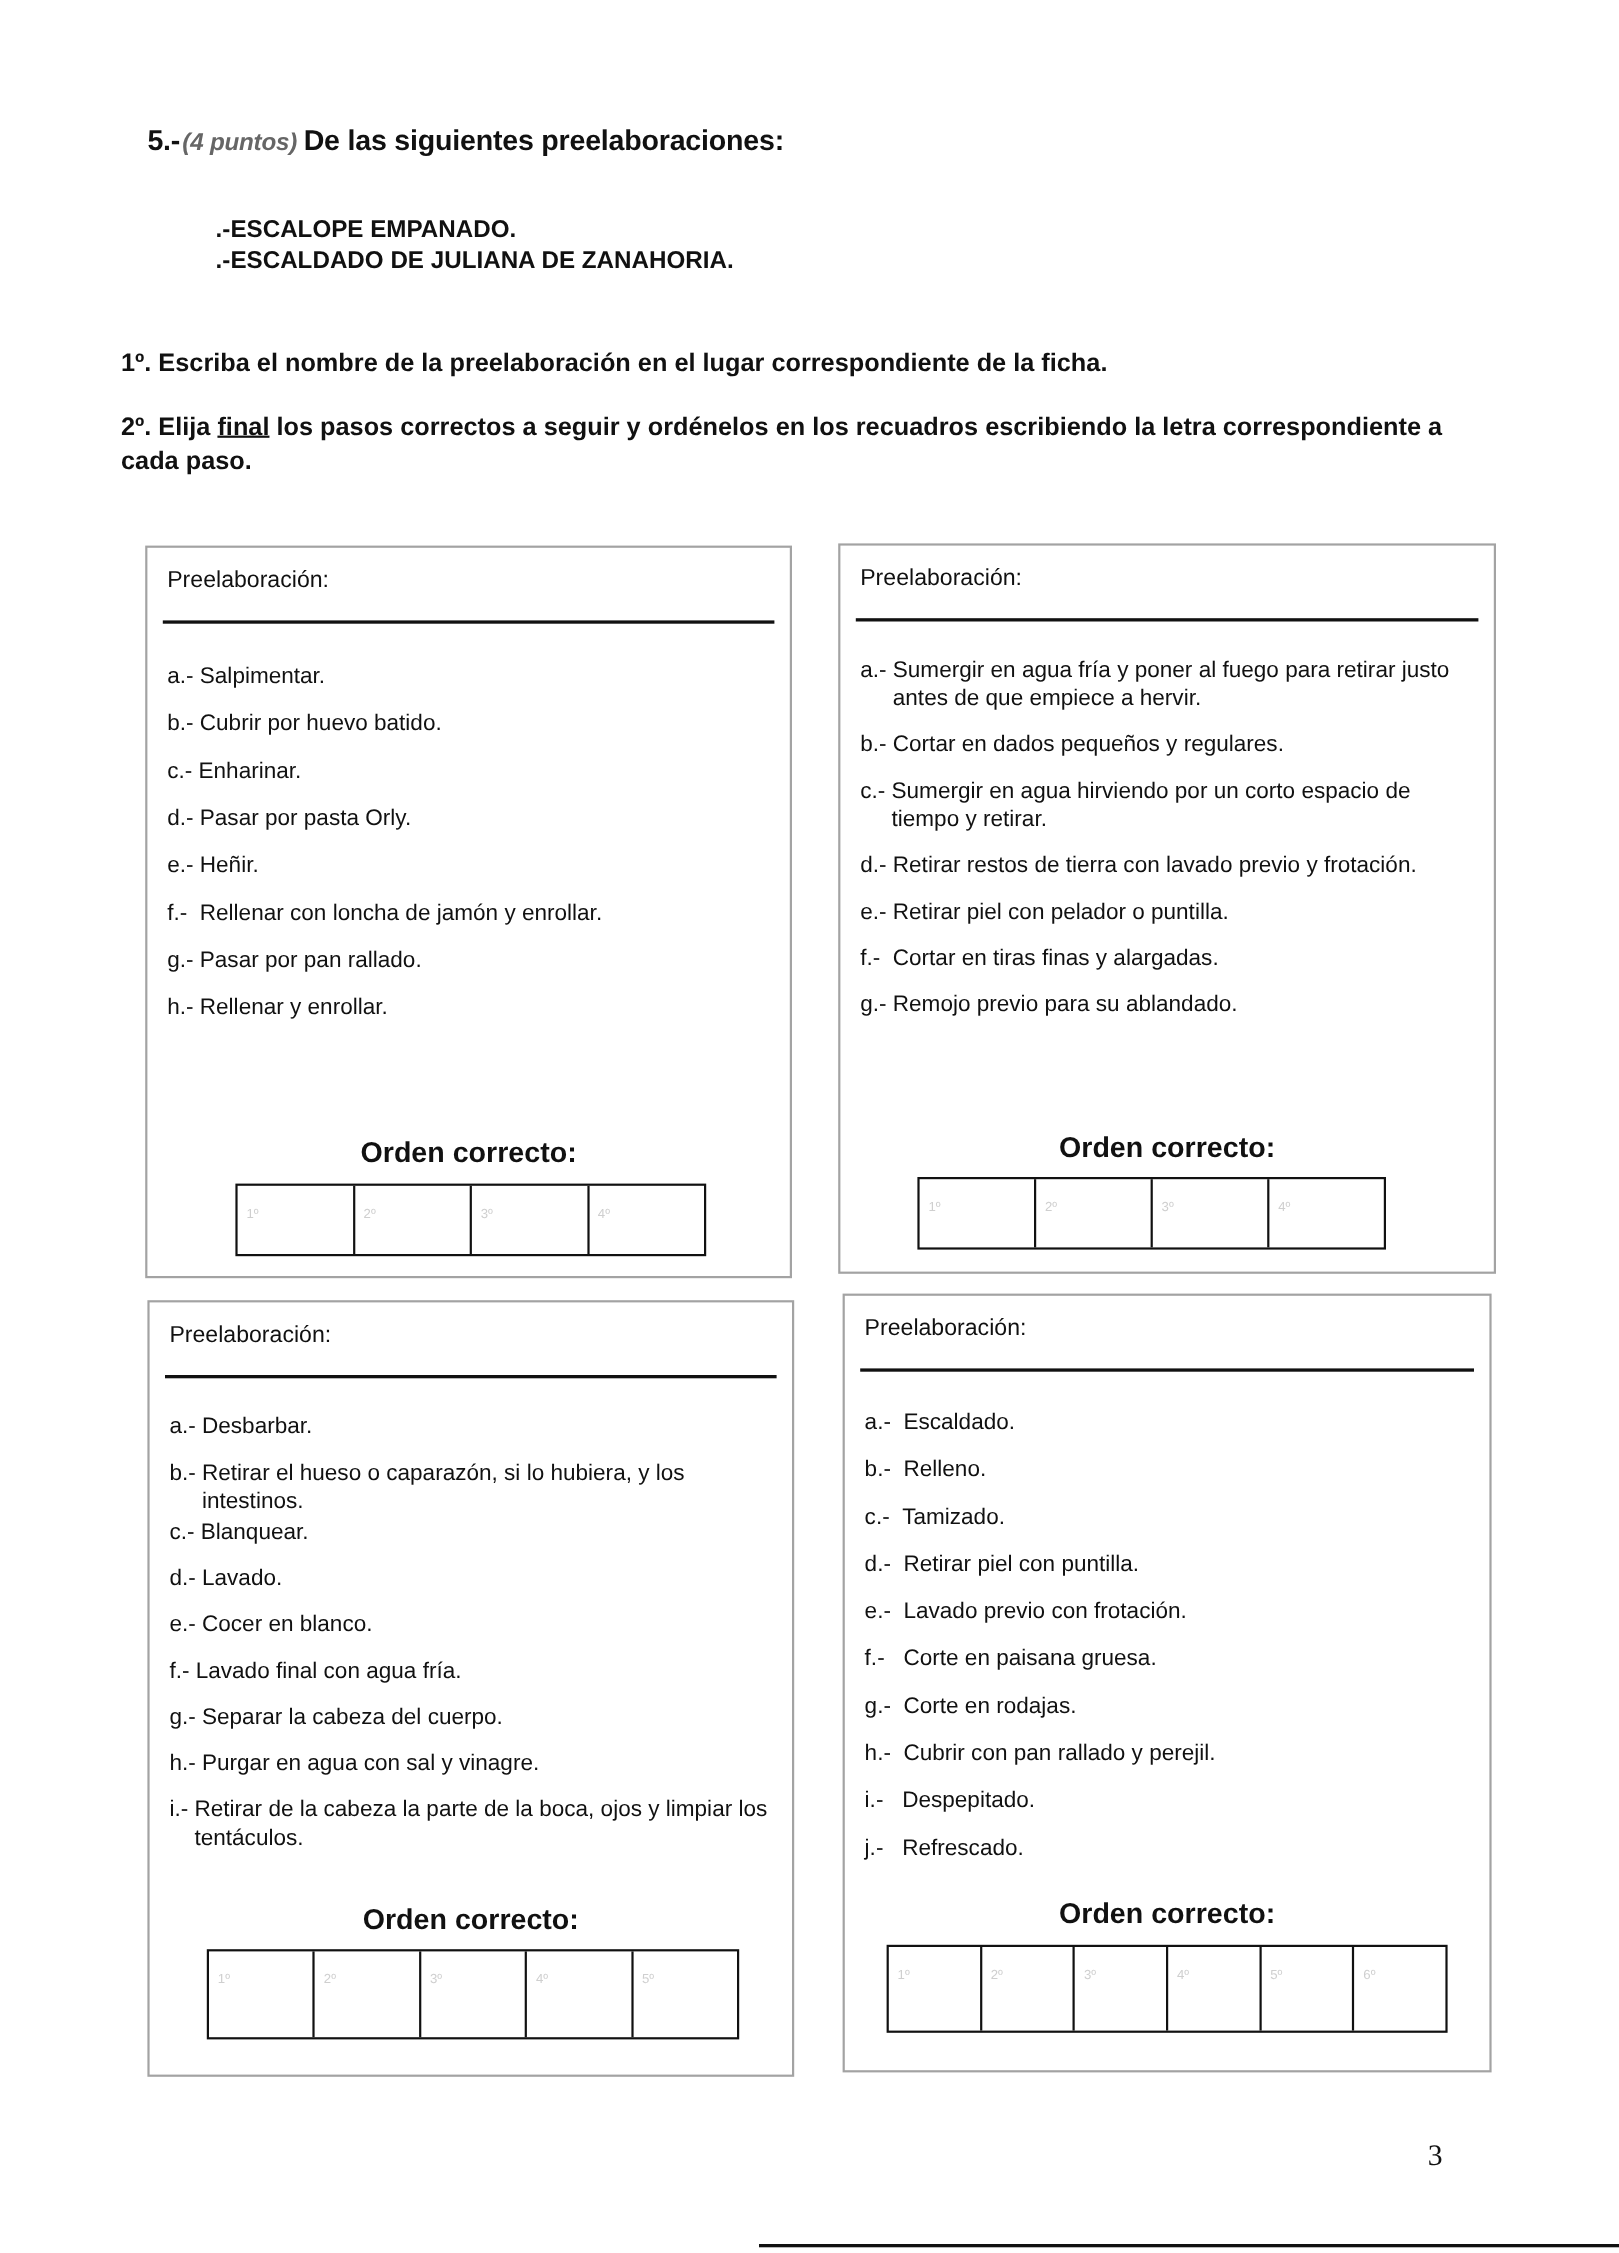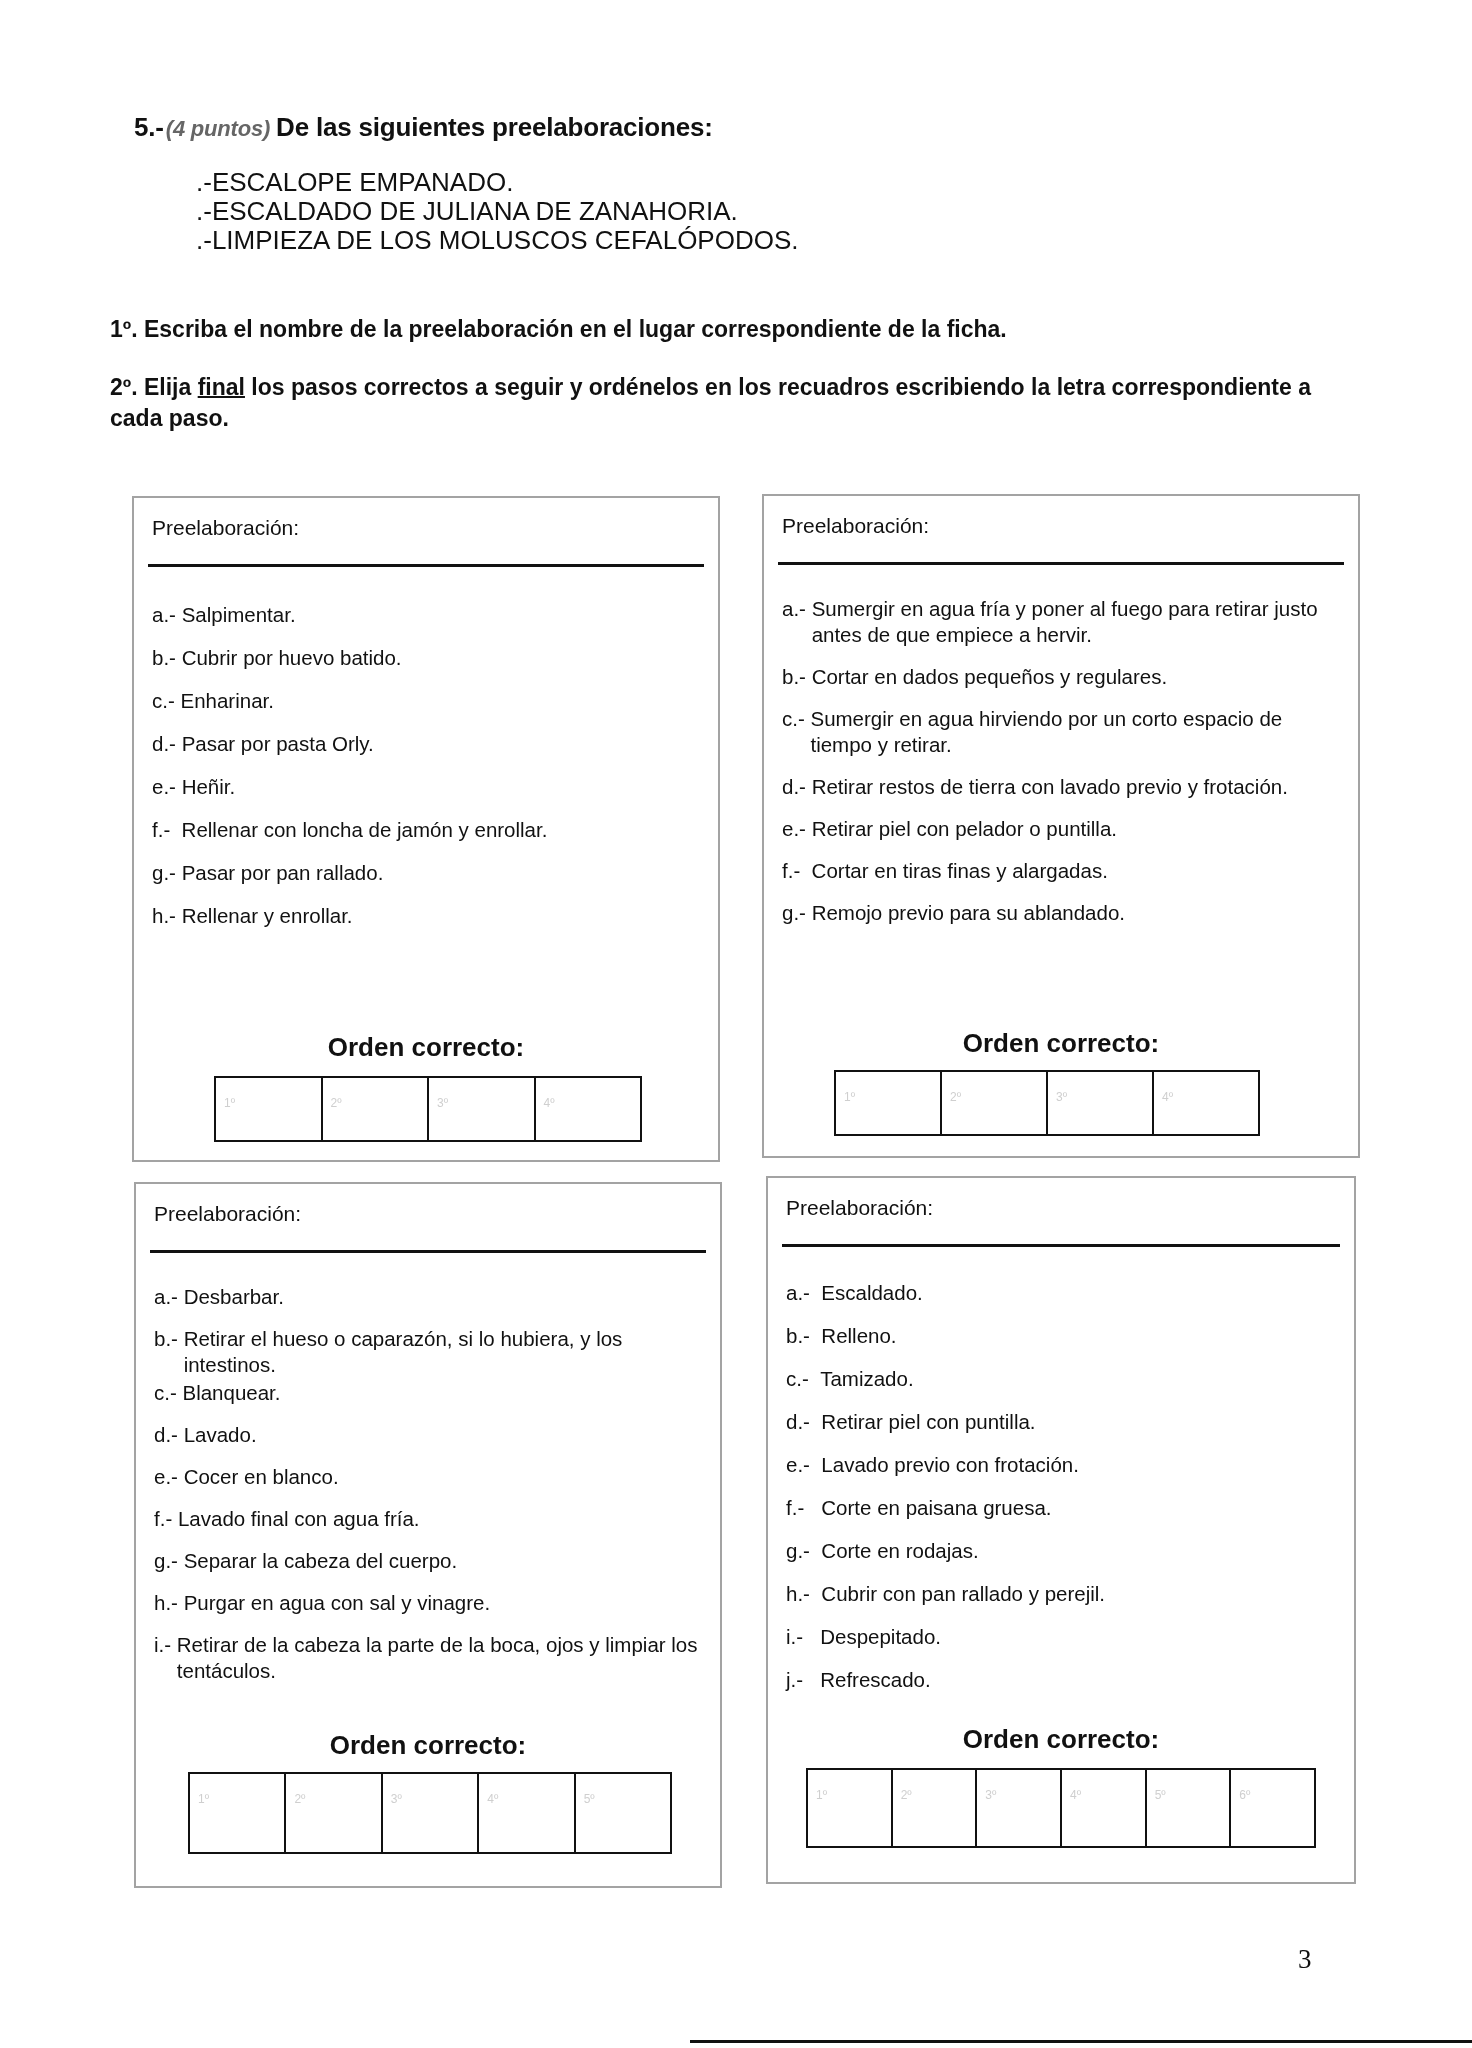--- a/index.html
+++ b/index.html
@@ -1,20 +1,20 @@
 <!DOCTYPE html>
 <html><head>
 <meta charset="utf-8">
 <style>
   html, body { margin: 0; padding: 0; background: #ffffff; }
   body { width: 1472px; height: 2048px; position: relative; overflow: hidden; color: #111; font-family: "Liberation Sans", sans-serif; }
   .q-title { position: absolute; left: 134px; top: 112px; font-size: 26px; font-weight: bold; letter-spacing: -0.2px; }
   .q-title .num { font-weight: bold; }
   .q-title .pts { font-weight: bold; font-style: italic; font-size: 22px; color: #666; margin: 0 6px 0 2px; }
-  .prep-list { position: absolute; left: 196px; top: 168px; font-size: 26px; font-weight: normal; line-height: 29px; margin: 0; padding: 0; list-style: none; }
+  .prep-list { position: absolute; left: 196px; top: 193px; font-size: 22px; font-weight: bold; line-height: 29px; margin: 0; padding: 0; list-style: none; }
   .instr { position: absolute; left: 110px; font-size: 23px; font-weight: bold; line-height: 31px; width: 1230px; }
   .instr u { text-decoration: underline; text-decoration-thickness: 2px; }
   .card { position: absolute; border: 2px solid #a3a3a3; box-sizing: border-box; background: #fff; }
   .card .hdr { position: absolute; left: 18px; top: 18px; font-size: 21px; }
   .card .rule { position: absolute; left: 14px; right: 14px; top: 66px; border-top: 3px solid #111; }
   .card ul { position: absolute; left: 18px; right: 14px; list-style: none; margin: 0; padding: 0; font-size: 20.5px; }
   .card li { display: flex; line-height: 26px; }
   .card li .lt { flex: 0 0 auto; white-space: pre; }
   .card li .tx { flex: 1 1 auto; }
   .card .orden { position: absolute; left: 0; right: 0; text-align: center; font-size: 26px; font-weight: bold; }
@@ -28,21 +28,20 @@
 </head>
 <body>
 
 <div class="q-title">
   <span class="num">5.-</span><span class="pts">(4 puntos)</span><span>De las siguientes preelaboraciones:</span>
 </div>
 
 <ul class="prep-list">
   <li>.-ESCALOPE EMPANADO.</li>
   <li>.-ESCALDADO DE JULIANA DE ZANAHORIA.</li>
-  <li>.-LIMPIEZA DE LOS MOLUSCOS CEFALÓPODOS.</li>
 </ul>
 
 <div class="instr" style="top:314px;">1º.  Escriba el nombre de la preelaboración en el lugar correspondiente de la ficha.</div>
 <div class="instr" style="top:372px;"><span>2º.  Elija </span><u>final</u><span> los pasos correctos a seguir y ordénelos en los recuadros escribiendo la letra correspondiente a cada paso.</span></div>
 
 <div class="card" style="left:132px; top:496px; width:588px; height:666px;">
   <div class="hdr">Preelaboración:</div>
   <div class="rule"></div>
   <ul style="top:104px;">
     <li style="margin-bottom:17px;">

